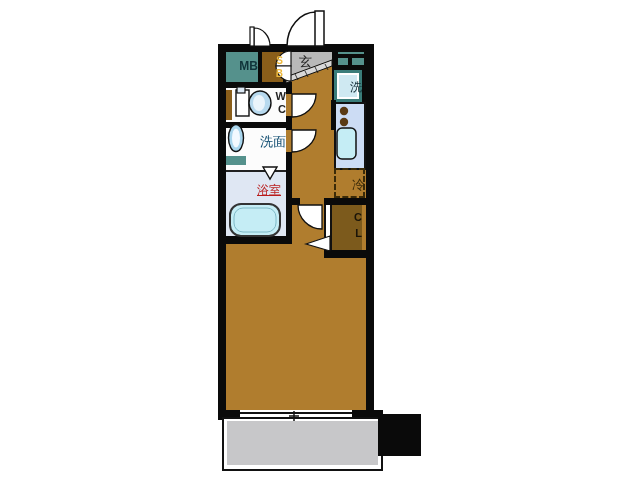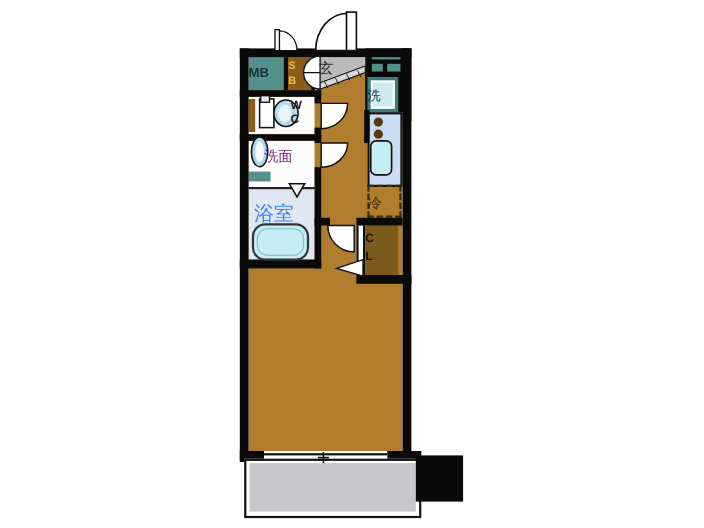--- a/index.html
+++ b/index.html
@@ -1,20 +1,20 @@
 <!DOCTYPE html>
 <html><head>
 <meta charset="utf-8">
 <style>
   html,body{margin:0;padding:0;background:#fff;}
   #canvas{position:relative;width:640px;height:480px;background:#ffffff;overflow:hidden;
           font-family:"Liberation Sans","DejaVu Sans",sans-serif;}
   .abs{position:absolute;}
   .wall{position:absolute;background:#0a0a0a;}
-  .lbl{position:absolute;color:#1a1a1a;text-align:left;white-space:nowrap;}
+  .lbl{position:absolute;color:#1a1a1a;text-align:right;white-space:nowrap;}
   .stack{line-height:13px;}
 </style>
 </head>
 <body>
 
 <div id="canvas">
 
   <div class="abs" style="left:226px;top:52px;width:140px;height:358px;background:#b07d2e;"></div>
 
   <div class="abs" style="left:226px;top:52px;width:32px;height:30px;background:#55918c;"></div>
@@ -133,23 +133,23 @@
 
   <div class="lbl" style="left:290px;top:53px;width:22px;font-size:13px;color:#222;">玄</div>
 
   <div class="lbl" style="left:334px;top:79px;width:28px;font-size:12px;color:#102a33;">洗</div>
 
   <div class="lbl stack" style="left:264px;top:90px;width:22px;font-size:11px;font-weight:bold;color:#222;">
     <div>W</div>
     <div>C</div>
   </div>
 
-  <div class="lbl" style="left:240px;top:133px;width:46px;font-size:13px;color:#701a75;">洗面</div>
+  <div class="lbl" style="left:240px;top:133px;width:46px;font-size:13px;color:#0c4a6e;">洗面</div>
 
-  <div class="lbl" style="left:231px;top:182px;width:50px;font-size:18px;color:#3b82f6;">浴室</div>
+  <div class="lbl" style="left:231px;top:182px;width:50px;font-size:12px;color:#b91c1c;text-decoration:underline;">浴室</div>
 
   <div class="lbl" style="left:334px;top:176px;width:31px;font-size:13px;color:#3a2a08;">冷</div>
 
   <div class="lbl" style="left:332px;top:209px;width:30px;font-size:11px;font-weight:bold;color:#1a1408;line-height:16px;">
     <div>C</div>
     <div>L</div>
   </div>
 
   <div class="lbl" style="left:247px;top:290px;width:100px;font-size:24px;font-weight:bold;color:#111;line-height:29px;letter-spacing:1px;">
   </div>

